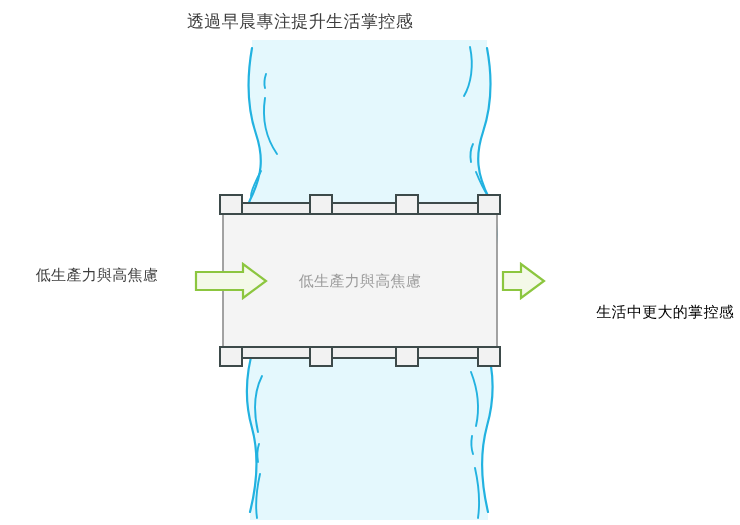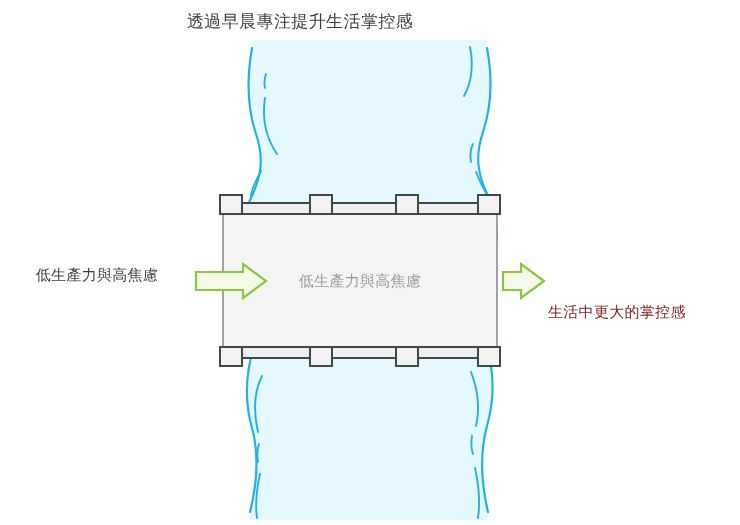--- a/index.html
+++ b/index.html
@@ -56,23 +56,23 @@
     width: 276px;
     text-align: center;
     font-size: 15px;
     color: #9b9b9b;
     letter-spacing: 0.3px;
   }
   #right-label-text {
     left: 548px;
     top: 261px;
     width: 186px;
-    text-align: left;
+    text-align: right;
     font-size: 15px;
-    color: #7f1d1d;
+    color: #000000;
     letter-spacing: 0.3px;
   }
 </style>
 </head>
 <body>
 
 <div id="stage">
 
   <svg id="diagram-svg" viewBox="0 0 740 525">
 

